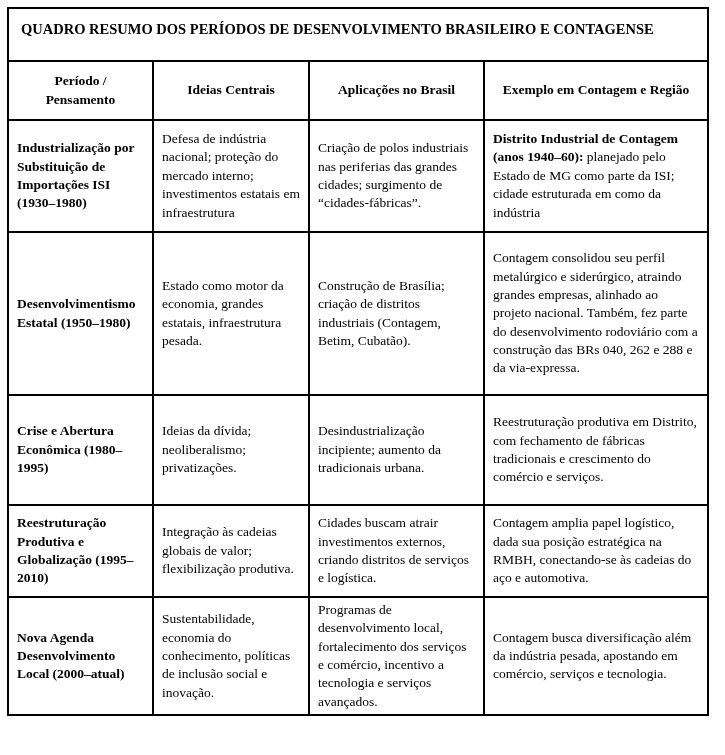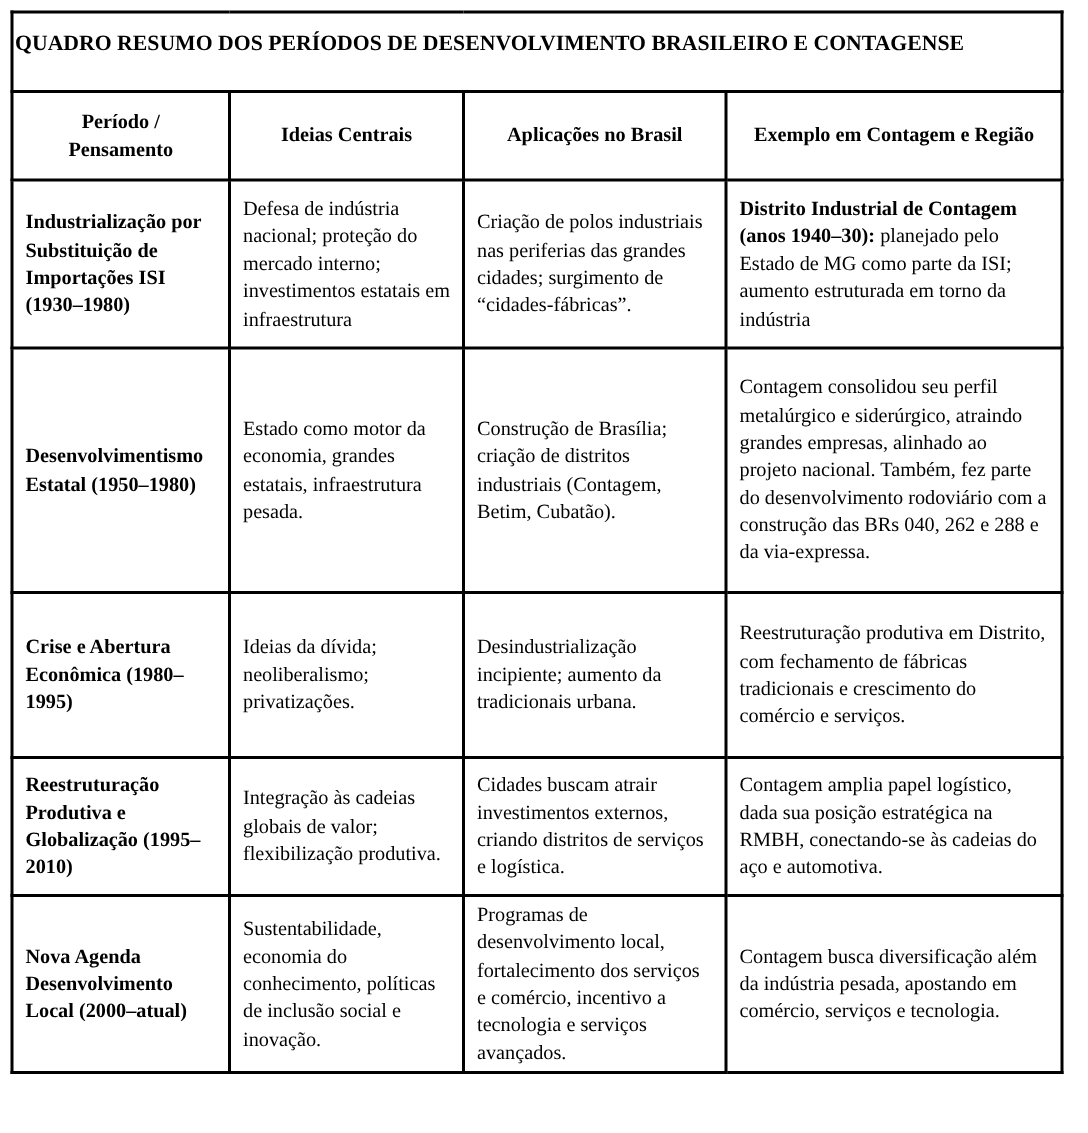--- a/index.html
+++ b/index.html
@@ -30,21 +30,21 @@
     vertical-align: middle;
     overflow-wrap: break-word;
     word-wrap: break-word;
   }
   tr.title-row { height: 53px; }
   tr.title-row td {
     font-weight: bold;
     font-size: 14.5px;
     vertical-align: top;
     padding-top: 11px;
-    padding-left: 1px;
+    padding-left: 12px;
     padding-right: 6px;
   }
   tr.header-row { height: 59px; }
   tr.header-row td {
     font-weight: bold;
     text-align: center;
     padding-left: 14px;
     padding-right: 14px;
   }
   tr.row-1 { height: 112px; padding-left: 40px; }
@@ -74,21 +74,21 @@
         <td>Período / Pensamento</td>
         <td>Ideias Centrais</td>
         <td>Aplicações no Brasil</td>
         <td>Exemplo em Contagem e Região</td>
       </tr>
 
       <tr class="row-1">
         <td class="period">Industrialização por Substituição de Importações ISI (1930–1980)</td>
         <td>Defesa de indústria nacional; proteção do mercado interno; investimentos estatais em infraestrutura</td>
         <td>Criação de polos industriais nas periferias das grandes cidades; surgimento de “cidades-fábricas”.</td>
-        <td><span class="lead-bold">Distrito Industrial de Contagem (anos 1940–30):</span><span> planejado pelo Estado de MG como parte da ISI; aumento estruturada em torno da indústria</span></td>
+        <td><span class="lead-bold">Distrito Industrial de Contagem (anos 1940–60):</span><span> planejado pelo Estado de MG como parte da ISI; cidade estruturada em como da indústria</span></td>
       </tr>
 
       <tr class="row-2">
         <td class="period">Desenvolvimentismo Estatal (1950–1980)</td>
         <td>Estado como motor da economia, grandes estatais, infraestrutura pesada.</td>
         <td>Construção de Brasília; criação de distritos industriais (Contagem, Betim, Cubatão).</td>
         <td><span class="lead-bold"></span><span>Contagem consolidou seu perfil metalúrgico e siderúrgico, atraindo grandes empresas, alinhado ao projeto nacional. Também, fez parte do desenvolvimento rodoviário com a construção das BRs 040, 262 e 288 e da via-expressa.</span></td>
       </tr>
 
       <tr class="row-3">

